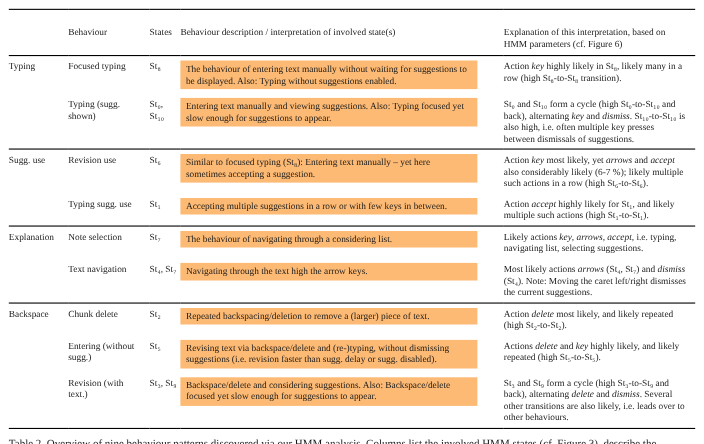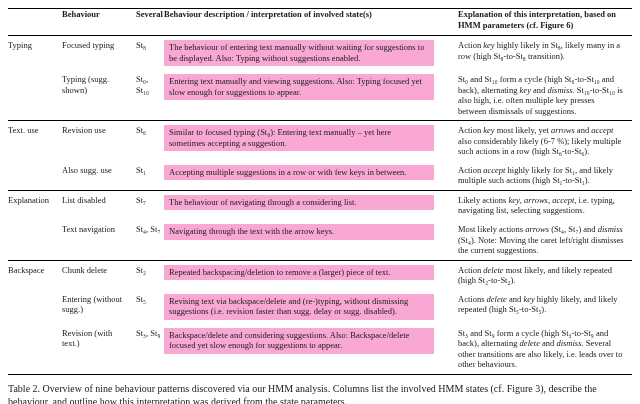--- a/index.html
+++ b/index.html
@@ -25,30 +25,30 @@
   col.c-expl { width: 174px; }
 
   th, td {
     vertical-align: top;
     text-align: left;
     font-size: 8.5px;
     line-height: 1.24;
     padding: 4px 8px 4px 0;
   }
   thead th {
-    font-weight: bold;
+    font-weight: normal;
     border-bottom: 0.8px solid #000;
-    padding-top: 0;
+    padding-top: 15px;
     padding-bottom: 5px;
   }
   tbody tr.group-first > td { border-top: 0.8px solid #000; }
 
   td.desc { padding-right: 24px; }
   .shade {
-    background: #f9a8d4;
+    background: #fdba74;
     padding: 2px 5px 3px 5px;
   }
   td.st { padding-right: 2px; margin-left: 16px; }
   em { font-style: italic; }
 
   .caption {
     width: 624px;
     margin-top: 7px;
     font-size: 10px;
     line-height: 1.32;
@@ -63,21 +63,21 @@
       <col class="c-cat">
         <col class="c-beh">
         <col class="c-st">
         <col class="c-desc">
         <col class="c-expl">
     </colgroup>
     <thead>
       <tr>
         <th class="cat"></th>
         <th>Behaviour</th>
-        <th>Several</th>
+        <th>States</th>
         <th>Behaviour description / interpretation of involved state(s)</th>
         <th>Explanation of this interpretation, based on HMM parameters (cf. Figure 6)</th>
       </tr>
     </thead>
     <tbody>
 
       <tr>
         <td class="cat" rowspan="2">Typing</td>
         <td>Focused typing</td>
         <td class="st">St₈</td>
@@ -89,51 +89,51 @@
       <tr>
         <td>Typing (sugg. shown)</td>
         <td class="st">St₀, St₁₀</td>
         <td class="desc">
             <div class="shade">Entering text manually and viewing suggestions. Also: Typing focused yet slow enough for suggestions to appear.</div>
           </td>
         <td>St₀ and St₁₀ form a cycle (high St₀-to-St₁₀ and back), alternating <em>key</em> and <em>dismiss</em>. St₁₀-to-St₁₀ is also high, i.e. often multiple key presses between dismissals of suggestions.</td>
       </tr>
 
       <tr class="group-first">
-        <td class="cat" rowspan="2">Text. use</td>
+        <td class="cat" rowspan="2">Sugg. use</td>
         <td>Revision use</td>
         <td class="st">St₆</td>
         <td class="desc">
             <div class="shade">Similar to focused typing (St₈): Entering text manually – yet here sometimes accepting a suggestion.</div>
           </td>
         <td>Action <em>key</em> most likely, yet <em>arrows</em> and <em>accept</em> also considerably likely (6-7 %); likely multiple such actions in a row (high St₆-to-St₆).</td>
       </tr>
       <tr>
-        <td>Also sugg. use</td>
+        <td>Typing sugg. use</td>
         <td class="st">St₁</td>
         <td class="desc">
             <div class="shade">Accepting multiple suggestions in a row or with few keys in between.</div>
           </td>
         <td>Action <em>accept</em> highly likely for St₁, and likely multiple such actions (high St₁-to-St₁).</td>
       </tr>
 
       <tr class="group-first">
         <td class="cat" rowspan="2">Explanation</td>
-        <td>List disabled</td>
+        <td>Note selection</td>
         <td class="st">St₇</td>
         <td class="desc">
             <div class="shade">The behaviour of navigating through a considering list.</div>
           </td>
         <td>Likely actions <em>key</em>, <em>arrows</em>, <em>accept</em>, i.e. typing, navigating list, selecting suggestions.</td>
       </tr>
       <tr>
         <td>Text navigation</td>
         <td class="st">St₄, St₇</td>
         <td class="desc">
-            <div class="shade">Navigating through the text with the arrow keys.</div>
+            <div class="shade">Navigating through the text high the arrow keys.</div>
           </td>
         <td>Most likely actions <em>arrows</em> (St₄, St₇) and <em>dismiss</em> (St₄). Note: Moving the caret left/right dismisses the current suggestions.</td>
       </tr>
 
       <tr class="group-first">
         <td class="cat" rowspan="3">Backspace</td>
         <td>Chunk delete</td>
         <td class="st">St₂</td>
         <td class="desc">
             <div class="shade">Repeated backspacing/deletion to remove a (larger) piece of text.</div>

